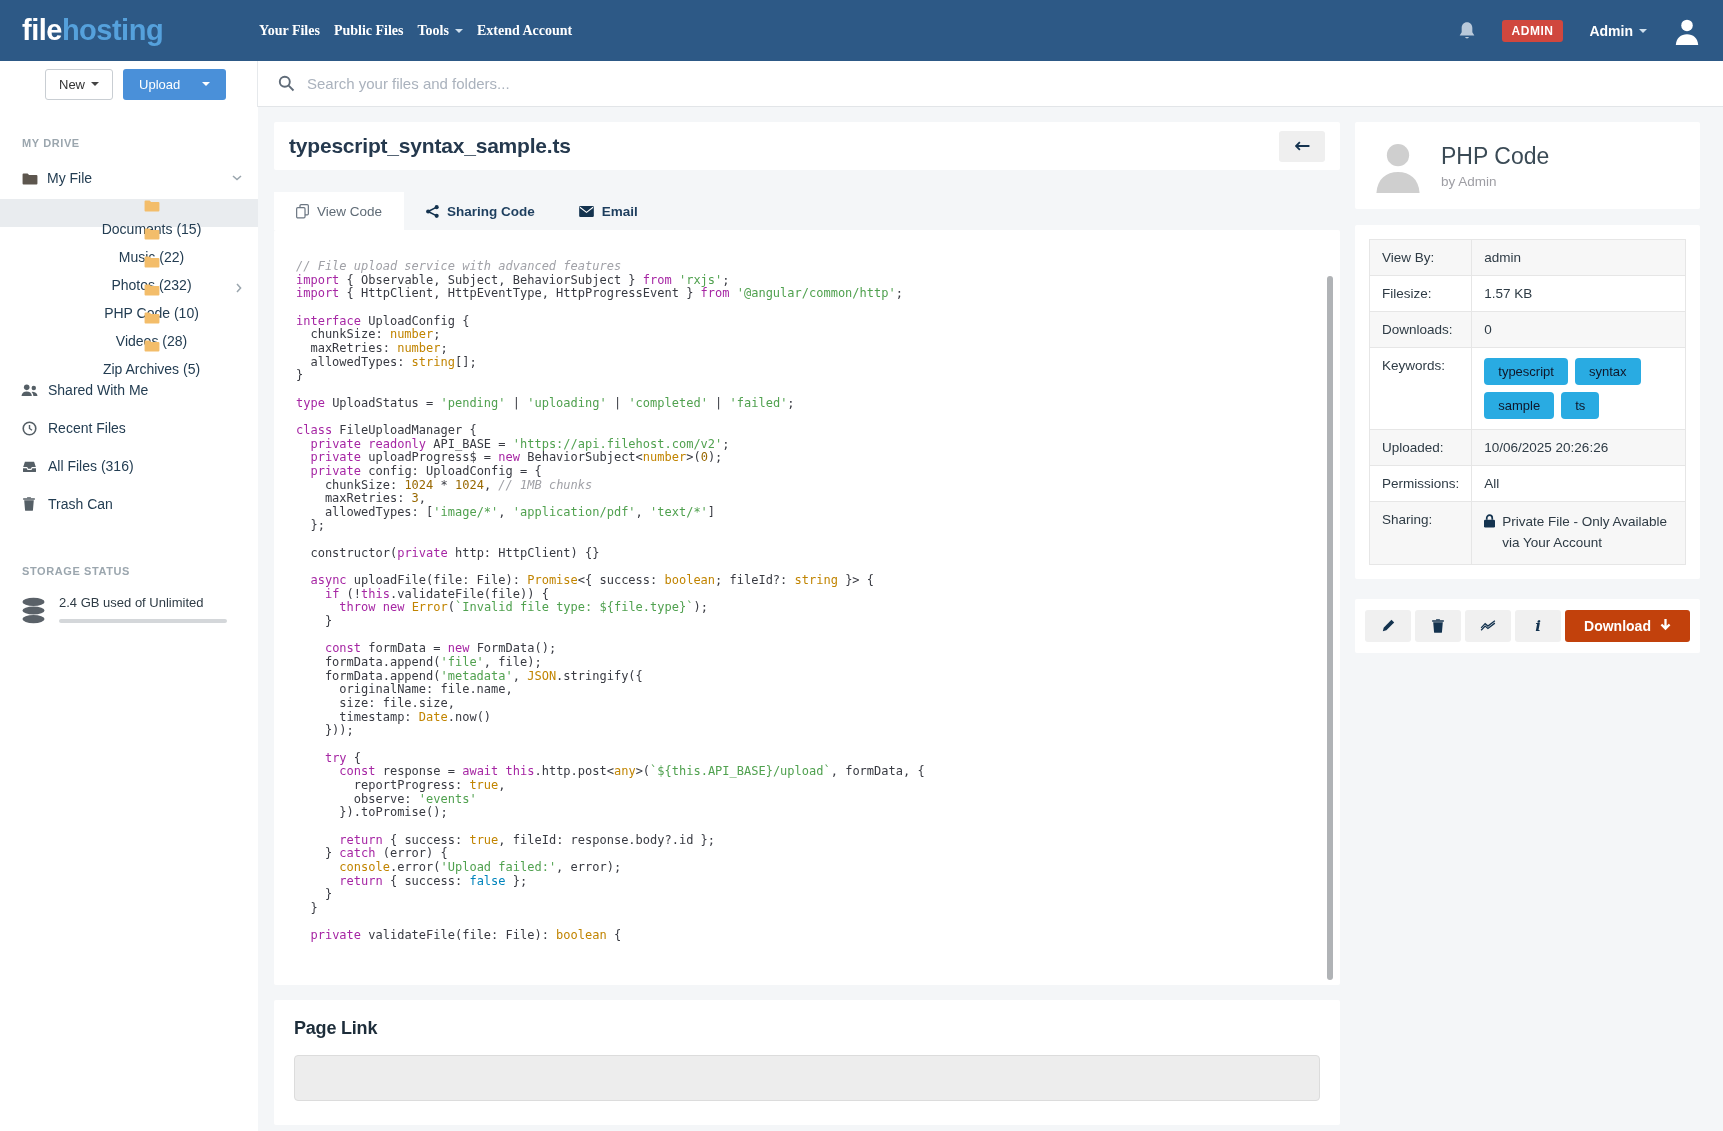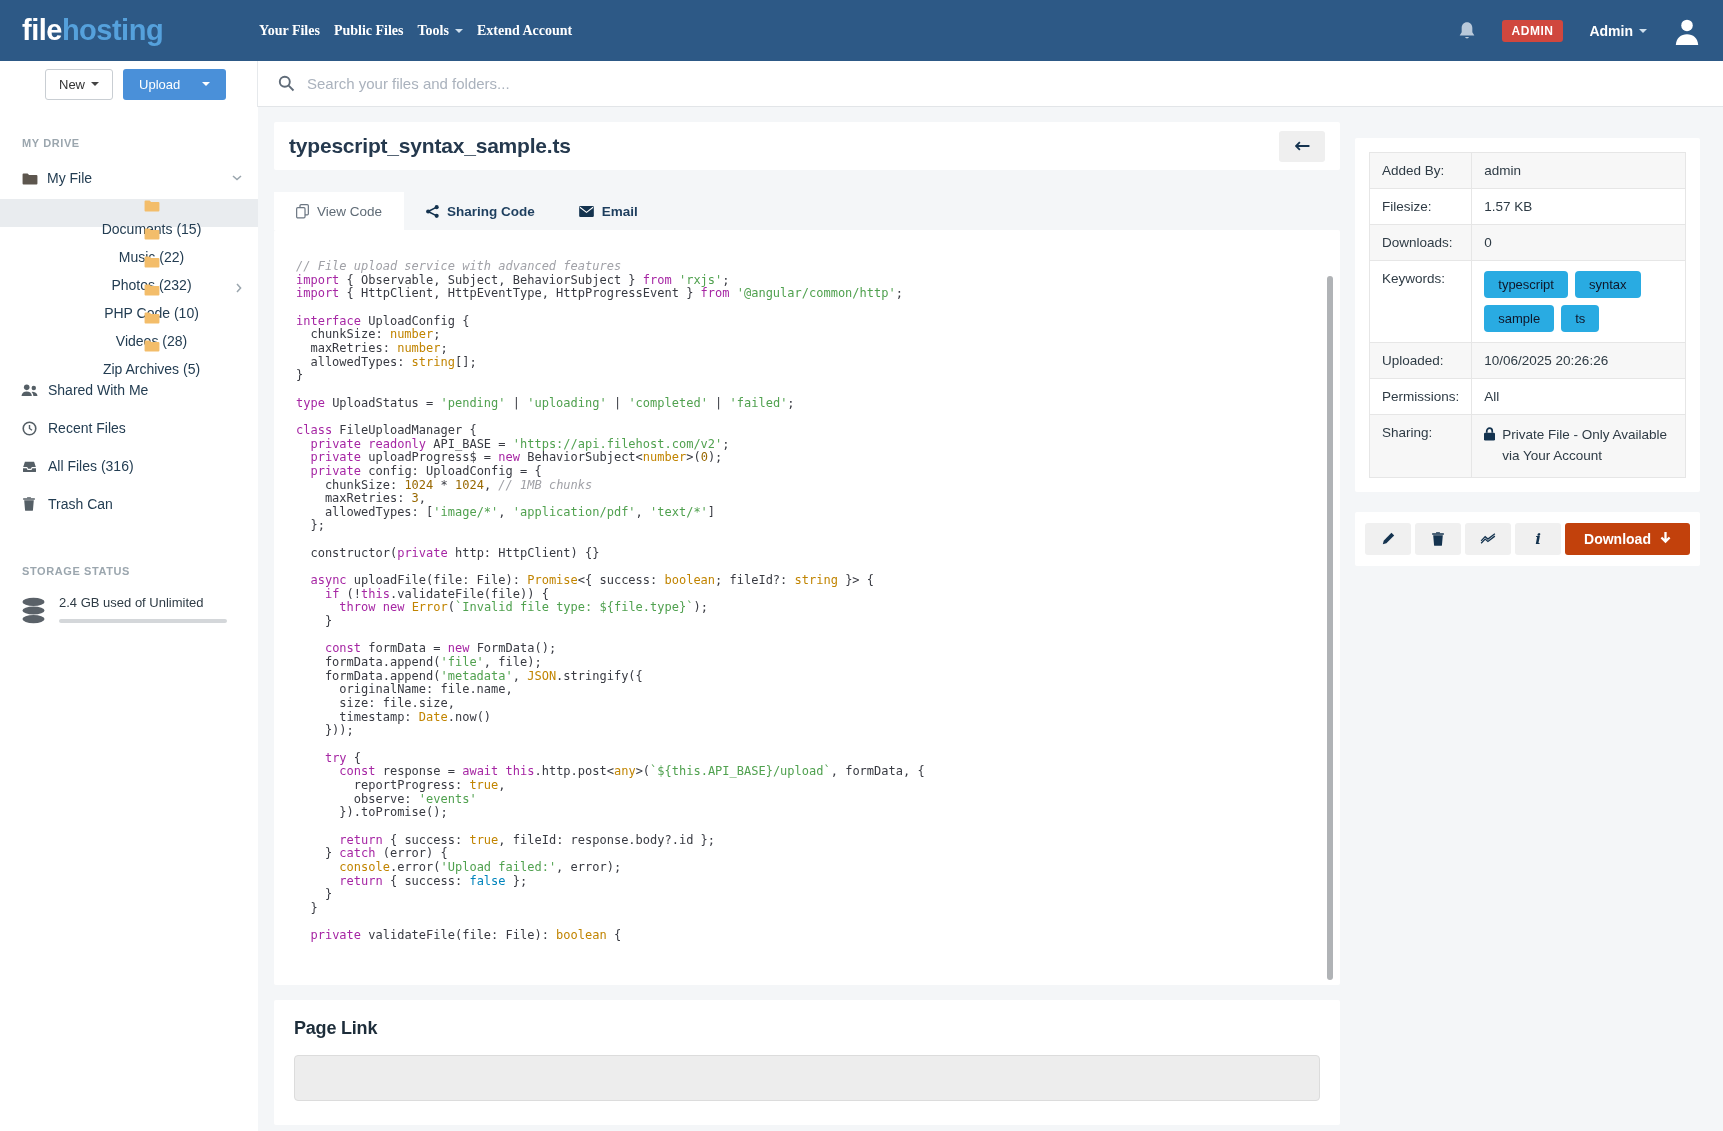--- a/index.html
+++ b/index.html
@@ -345,25 +345,37 @@
             <div class="code-pre" id="code-block"><div class="cl"><span class="tok-c">// File upload service with advanced features</span></div><div class="cl"><span class="tok-k">import</span><span class="tok-d"> { Observable, Subject, BehaviorSubject } </span><span class="tok-k">from</span><span class="tok-d"> </span><span class="tok-s">'rxjs'</span><span class="tok-d">;</span></div><div class="cl"><span class="tok-k">import</span><span class="tok-d"> { HttpClient, HttpEventType, HttpProgressEvent } </span><span class="tok-k">from</span><span class="tok-d"> </span><span class="tok-s">'@angular/common/http'</span><span class="tok-d">;</span></div><div class="cl">&nbsp;</div><div class="cl"><span class="tok-k">interface</span><span class="tok-d"> UploadConfig {</span></div><div class="cl"><span class="tok-d">  chunkSize: </span><span class="tok-t">number</span><span class="tok-d">;</span></div><div class="cl"><span class="tok-d">  maxRetries: </span><span class="tok-t">number</span><span class="tok-d">;</span></div><div class="cl"><span class="tok-d">  allowedTypes: </span><span class="tok-t">string</span><span class="tok-d">[];</span></div><div class="cl"><span class="tok-d">}</span></div><div class="cl">&nbsp;</div><div class="cl"><span class="tok-k">type</span><span class="tok-d"> UploadStatus = </span><span class="tok-s">'pending'</span><span class="tok-d"> | </span><span class="tok-s">'uploading'</span><span class="tok-d"> | </span><span class="tok-s">'completed'</span><span class="tok-d"> | </span><span class="tok-s">'failed'</span><span class="tok-d">;</span></div><div class="cl">&nbsp;</div><div class="cl"><span class="tok-k">class</span><span class="tok-d"> FileUploadManager {</span></div><div class="cl"><span class="tok-d">  </span><span class="tok-k">private</span><span class="tok-d"> </span><span class="tok-k">readonly</span><span class="tok-d"> API_BASE = </span><span class="tok-s">'https://api.filehost.com/v2'</span><span class="tok-d">;</span></div><div class="cl"><span class="tok-d">  </span><span class="tok-k">private</span><span class="tok-d"> uploadProgress$ = </span><span class="tok-k">new</span><span class="tok-d"> BehaviorSubject&lt;</span><span class="tok-t">number</span><span class="tok-d">&gt;(</span><span class="tok-n">0</span><span class="tok-d">);</span></div><div class="cl"><span class="tok-d">  </span><span class="tok-k">private</span><span class="tok-d"> config: UploadConfig = {</span></div><div class="cl"><span class="tok-d">    chunkSize: </span><span class="tok-n">1024</span><span class="tok-d"> * </span><span class="tok-n">1024</span><span class="tok-d">, </span><span class="tok-c">// 1MB chunks</span></div><div class="cl"><span class="tok-d">    maxRetries: </span><span class="tok-n">3</span><span class="tok-d">,</span></div><div class="cl"><span class="tok-d">    allowedTypes: [</span><span class="tok-s">'image/*'</span><span class="tok-d">, </span><span class="tok-s">'application/pdf'</span><span class="tok-d">, </span><span class="tok-s">'text/*'</span><span class="tok-d">]</span></div><div class="cl"><span class="tok-d">  };</span></div><div class="cl">&nbsp;</div><div class="cl"><span class="tok-d">  constructor(</span><span class="tok-k">private</span><span class="tok-d"> http: HttpClient) {}</span></div><div class="cl">&nbsp;</div><div class="cl"><span class="tok-d">  </span><span class="tok-k">async</span><span class="tok-d"> uploadFile(file: File): </span><span class="tok-t">Promise</span><span class="tok-d">&lt;{ success: </span><span class="tok-t">boolean</span><span class="tok-d">; fileId?: </span><span class="tok-t">string</span><span class="tok-d"> }&gt; {</span></div><div class="cl"><span class="tok-d">    </span><span class="tok-k">if</span><span class="tok-d"> (!</span><span class="tok-k">this</span><span class="tok-d">.validateFile(file)) {</span></div><div class="cl"><span class="tok-d">      </span><span class="tok-k">throw</span><span class="tok-d"> </span><span class="tok-k">new</span><span class="tok-d"> </span><span class="tok-t">Error</span><span class="tok-d">(</span><span class="tok-s">`Invalid file type: ${file.type}`</span><span class="tok-d">);</span></div><div class="cl"><span class="tok-d">    }</span></div><div class="cl">&nbsp;</div><div class="cl"><span class="tok-d">    </span><span class="tok-k">const</span><span class="tok-d"> formData = </span><span class="tok-k">new</span><span class="tok-d"> FormData();</span></div><div class="cl"><span class="tok-d">    formData.append(</span><span class="tok-s">'file'</span><span class="tok-d">, file);</span></div><div class="cl"><span class="tok-d">    formData.append(</span><span class="tok-s">'metadata'</span><span class="tok-d">, </span><span class="tok-t">JSON</span><span class="tok-d">.stringify({</span></div><div class="cl"><span class="tok-d">      originalName: file.name,</span></div><div class="cl"><span class="tok-d">      size: file.size,</span></div><div class="cl"><span class="tok-d">      timestamp: </span><span class="tok-t">Date</span><span class="tok-d">.now()</span></div><div class="cl"><span class="tok-d">    }));</span></div><div class="cl">&nbsp;</div><div class="cl"><span class="tok-d">    </span><span class="tok-k">try</span><span class="tok-d"> {</span></div><div class="cl"><span class="tok-d">      </span><span class="tok-k">const</span><span class="tok-d"> response = </span><span class="tok-k">await</span><span class="tok-d"> </span><span class="tok-k">this</span><span class="tok-d">.http.post&lt;</span><span class="tok-t">any</span><span class="tok-d">&gt;(</span><span class="tok-s">`${this.API_BASE}/upload`</span><span class="tok-d">, formData, {</span></div><div class="cl"><span class="tok-d">        reportProgress: </span><span class="tok-t">true</span><span class="tok-d">,</span></div><div class="cl"><span class="tok-d">        observe: </span><span class="tok-s">'events'</span></div><div class="cl"><span class="tok-d">      }).toPromise();</span></div><div class="cl">&nbsp;</div><div class="cl"><span class="tok-d">      </span><span class="tok-k">return</span><span class="tok-d"> { success: </span><span class="tok-t">true</span><span class="tok-d">, fileId: response.body?.id };</span></div><div class="cl"><span class="tok-d">    } </span><span class="tok-k">catch</span><span class="tok-d"> (error) {</span></div><div class="cl"><span class="tok-d">      </span><span class="tok-t">console</span><span class="tok-d">.error(</span><span class="tok-s">'Upload failed:'</span><span class="tok-d">, error);</span></div><div class="cl"><span class="tok-d">      </span><span class="tok-k">return</span><span class="tok-d"> { success: </span><span class="tok-b">false</span><span class="tok-d"> };</span></div><div class="cl"><span class="tok-d">    }</span></div><div class="cl"><span class="tok-d">  }</span></div><div class="cl">&nbsp;</div><div class="cl"><span class="tok-d">  </span><span class="tok-k">private</span><span class="tok-d"> validateFile(file: File): </span><span class="tok-t">boolean</span><span class="tok-d"> {</span></div></div>
             <div class="code-scrollbar"></div>
           </div>
           <div class="card pagelink-card">
             <div class="pagelink-title">Page Link</div>
             <input class="pagelink-box" type="text" style="">
           </div>
         </div>
 
         <div class="right-col">
+          <div class="card owner-card">
+            <span class="owner-avatar icon" id="owner-avatar-slot">
+                <svg viewBox="0 0 16 16" width="100%" height="100%">
+                  <circle cx="8" cy="4.8" r="3.3" fill="currentColor"></circle>
+                  <path d="M1.6 16c.3-4.2 2.9-6.2 6.4-6.2s6.1 2 6.4 6.2z" fill="currentColor"></path>
+                </svg>
+              </span>
+            <div>
+              <div class="owner-name">PHP Code</div>
+              <div class="owner-by">by Admin</div>
+            </div>
+          </div>
           <div class="card details-card">
             <table class="detail-table">
                 <tbody id="detail-rows">
                   <tr>
-                    <td class="dl">Added By:</td>
+                    <td class="dl">View By:</td>
                     <td>admin</td>
                   </tr>
                   <tr>
                     <td class="dl">Filesize:</td>
                     <td>1.57 KB</td>
                   </tr>
                   <tr>
                     <td class="dl">Downloads:</td>
                     <td>0</td>
                   </tr>

